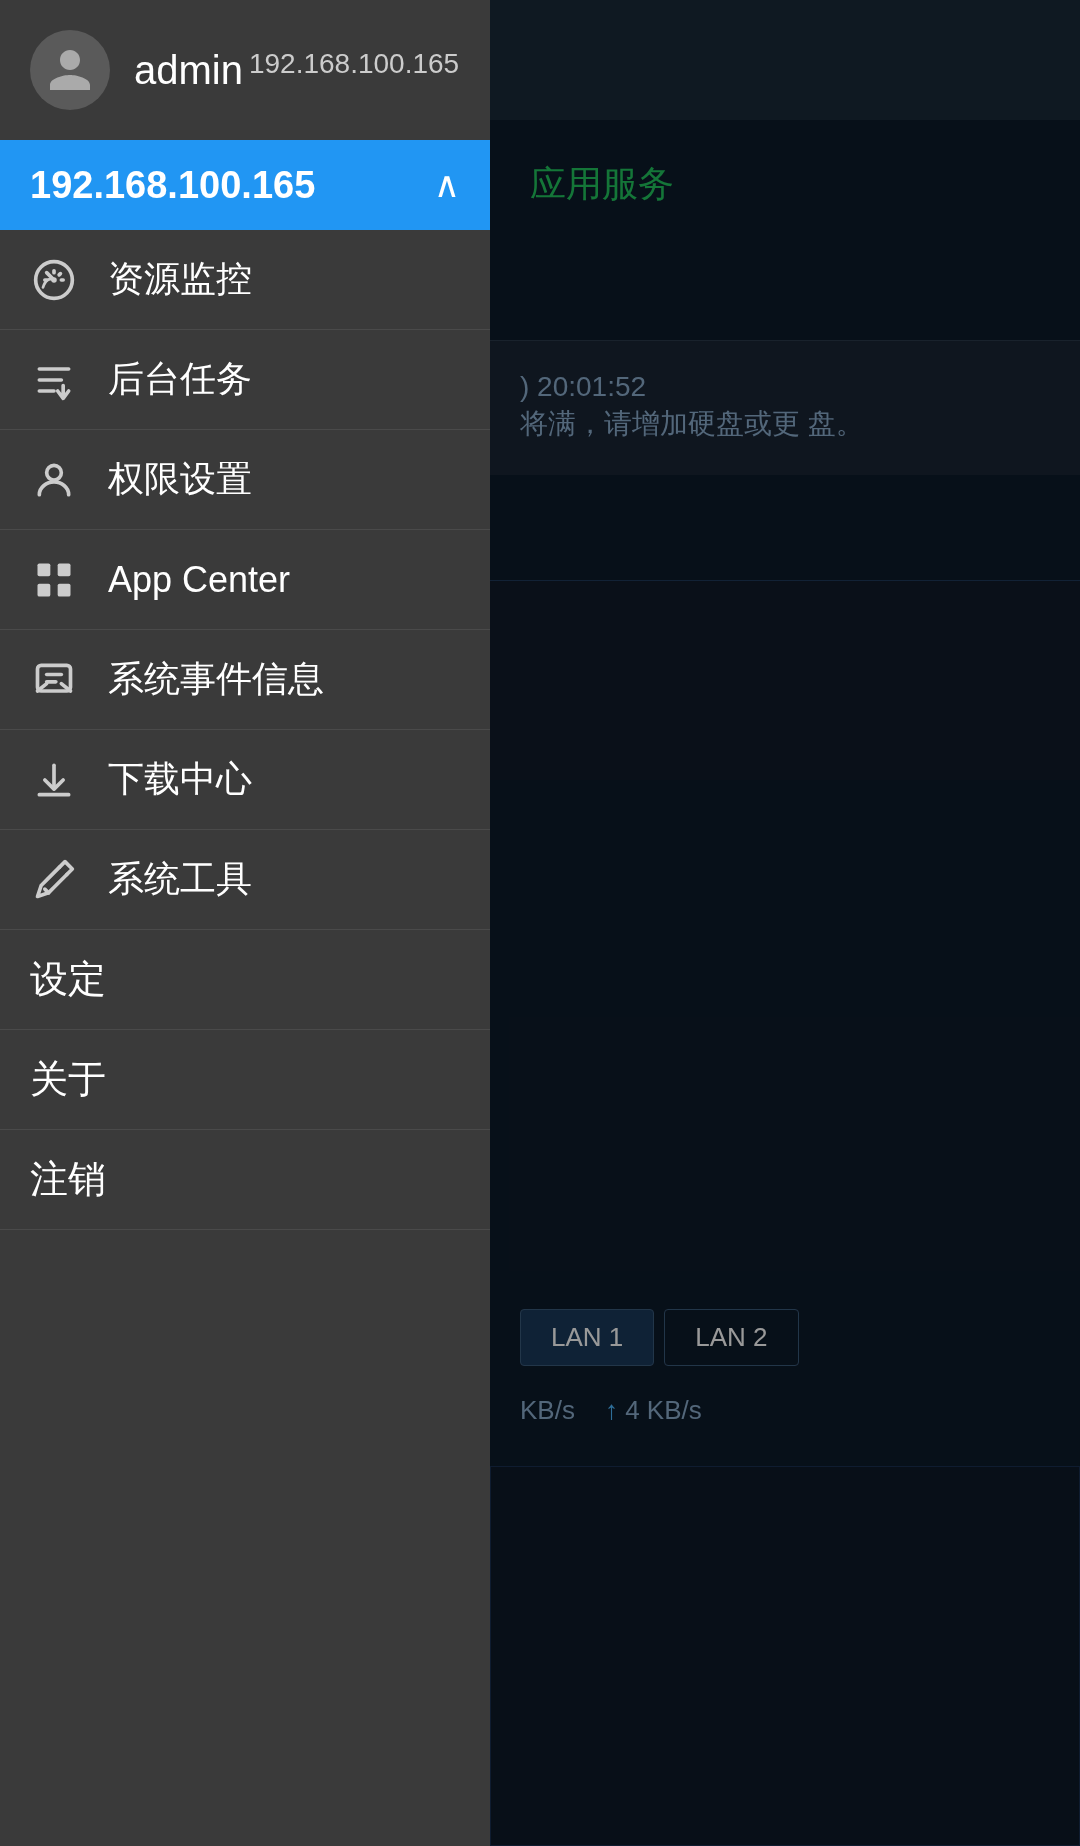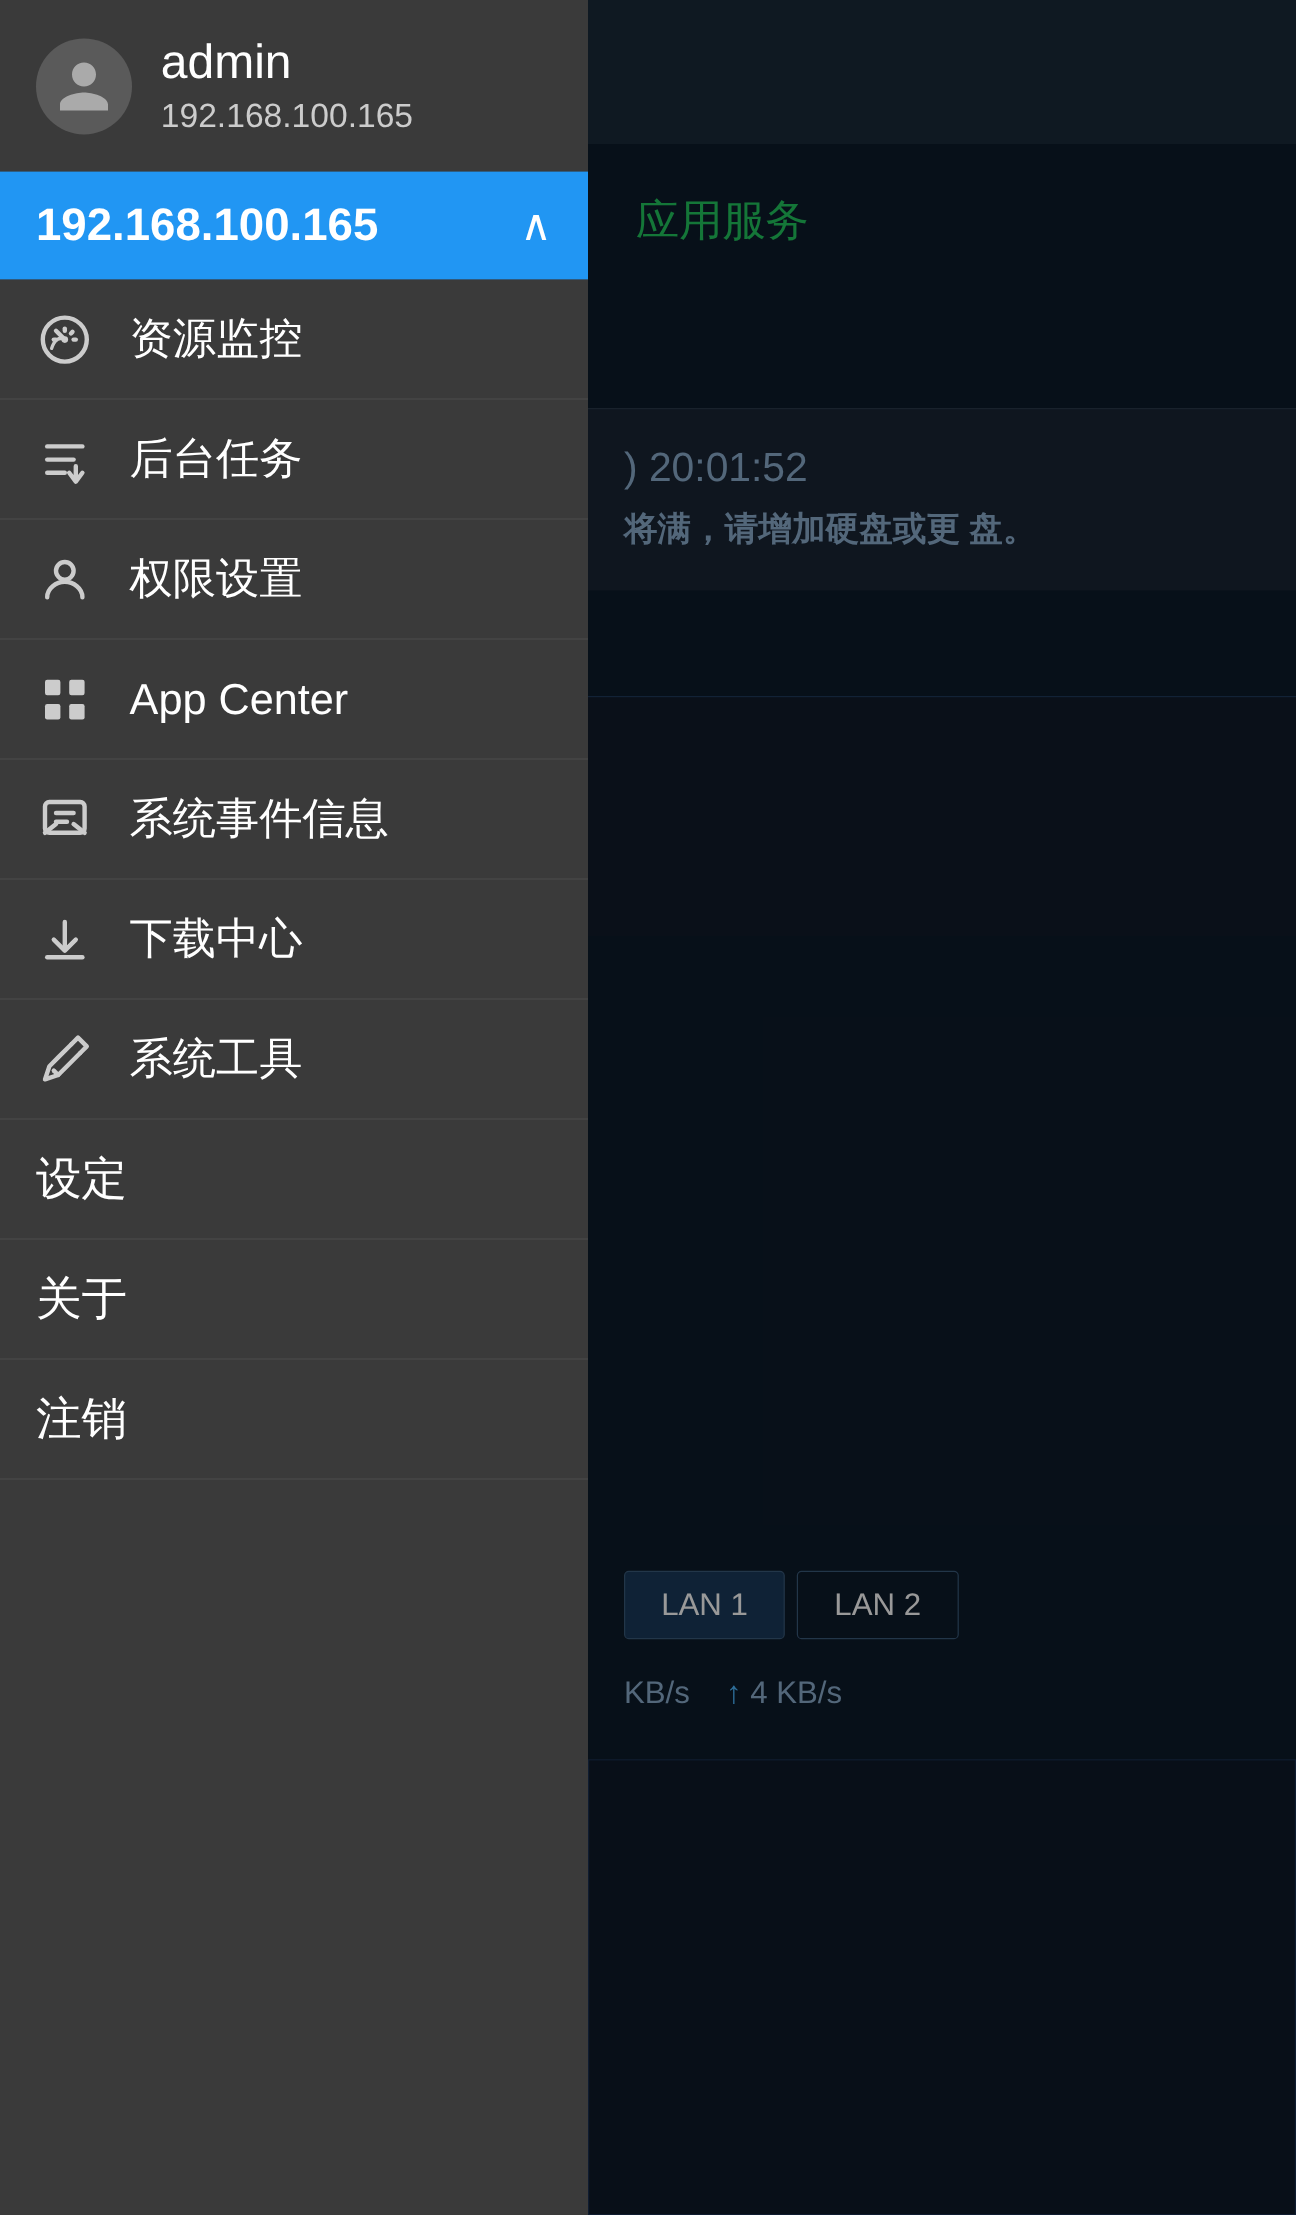--- a/index.html
+++ b/index.html
@@ -54,29 +54,27 @@
       top: 340px;
       right: 0;
       width: 590px;
       background-color: #1a2535;
       padding: 30px;
       border-top: 1px solid #2a3a4a;
     }
 
     .bg-notification-time {
       color: #8aaccc;
-      font-size: 34px;
-      margin-bottom: 10px;
+      font-size: 28px;
     }
 
     .bg-notification-text {
       color: #8aaccc;
       font-size: 28px;
       line-height: 1.5;
-      font-weight: bold;
     }
 
     .bg-network-area {
       position: absolute;
       top: 580px;
       right: 0;
       width: 590px;
       background-color: #111c2a;
       height: 200px;
       border-top: 1px solid #1e3a5a;
@@ -172,21 +170,21 @@
     }
 
     .user-avatar svg {
       width: 50px;
       height: 50px;
       fill: #aaa;
     }
 
     .user-info {
       display: flex;
-      flex-direction: column;
+      flex-direction: row;
       gap: 6px;
     }
 
     .user-name {
       color: #ffffff;
       font-size: 40px;
       font-weight: 500;
     }
 
     .user-ip {

